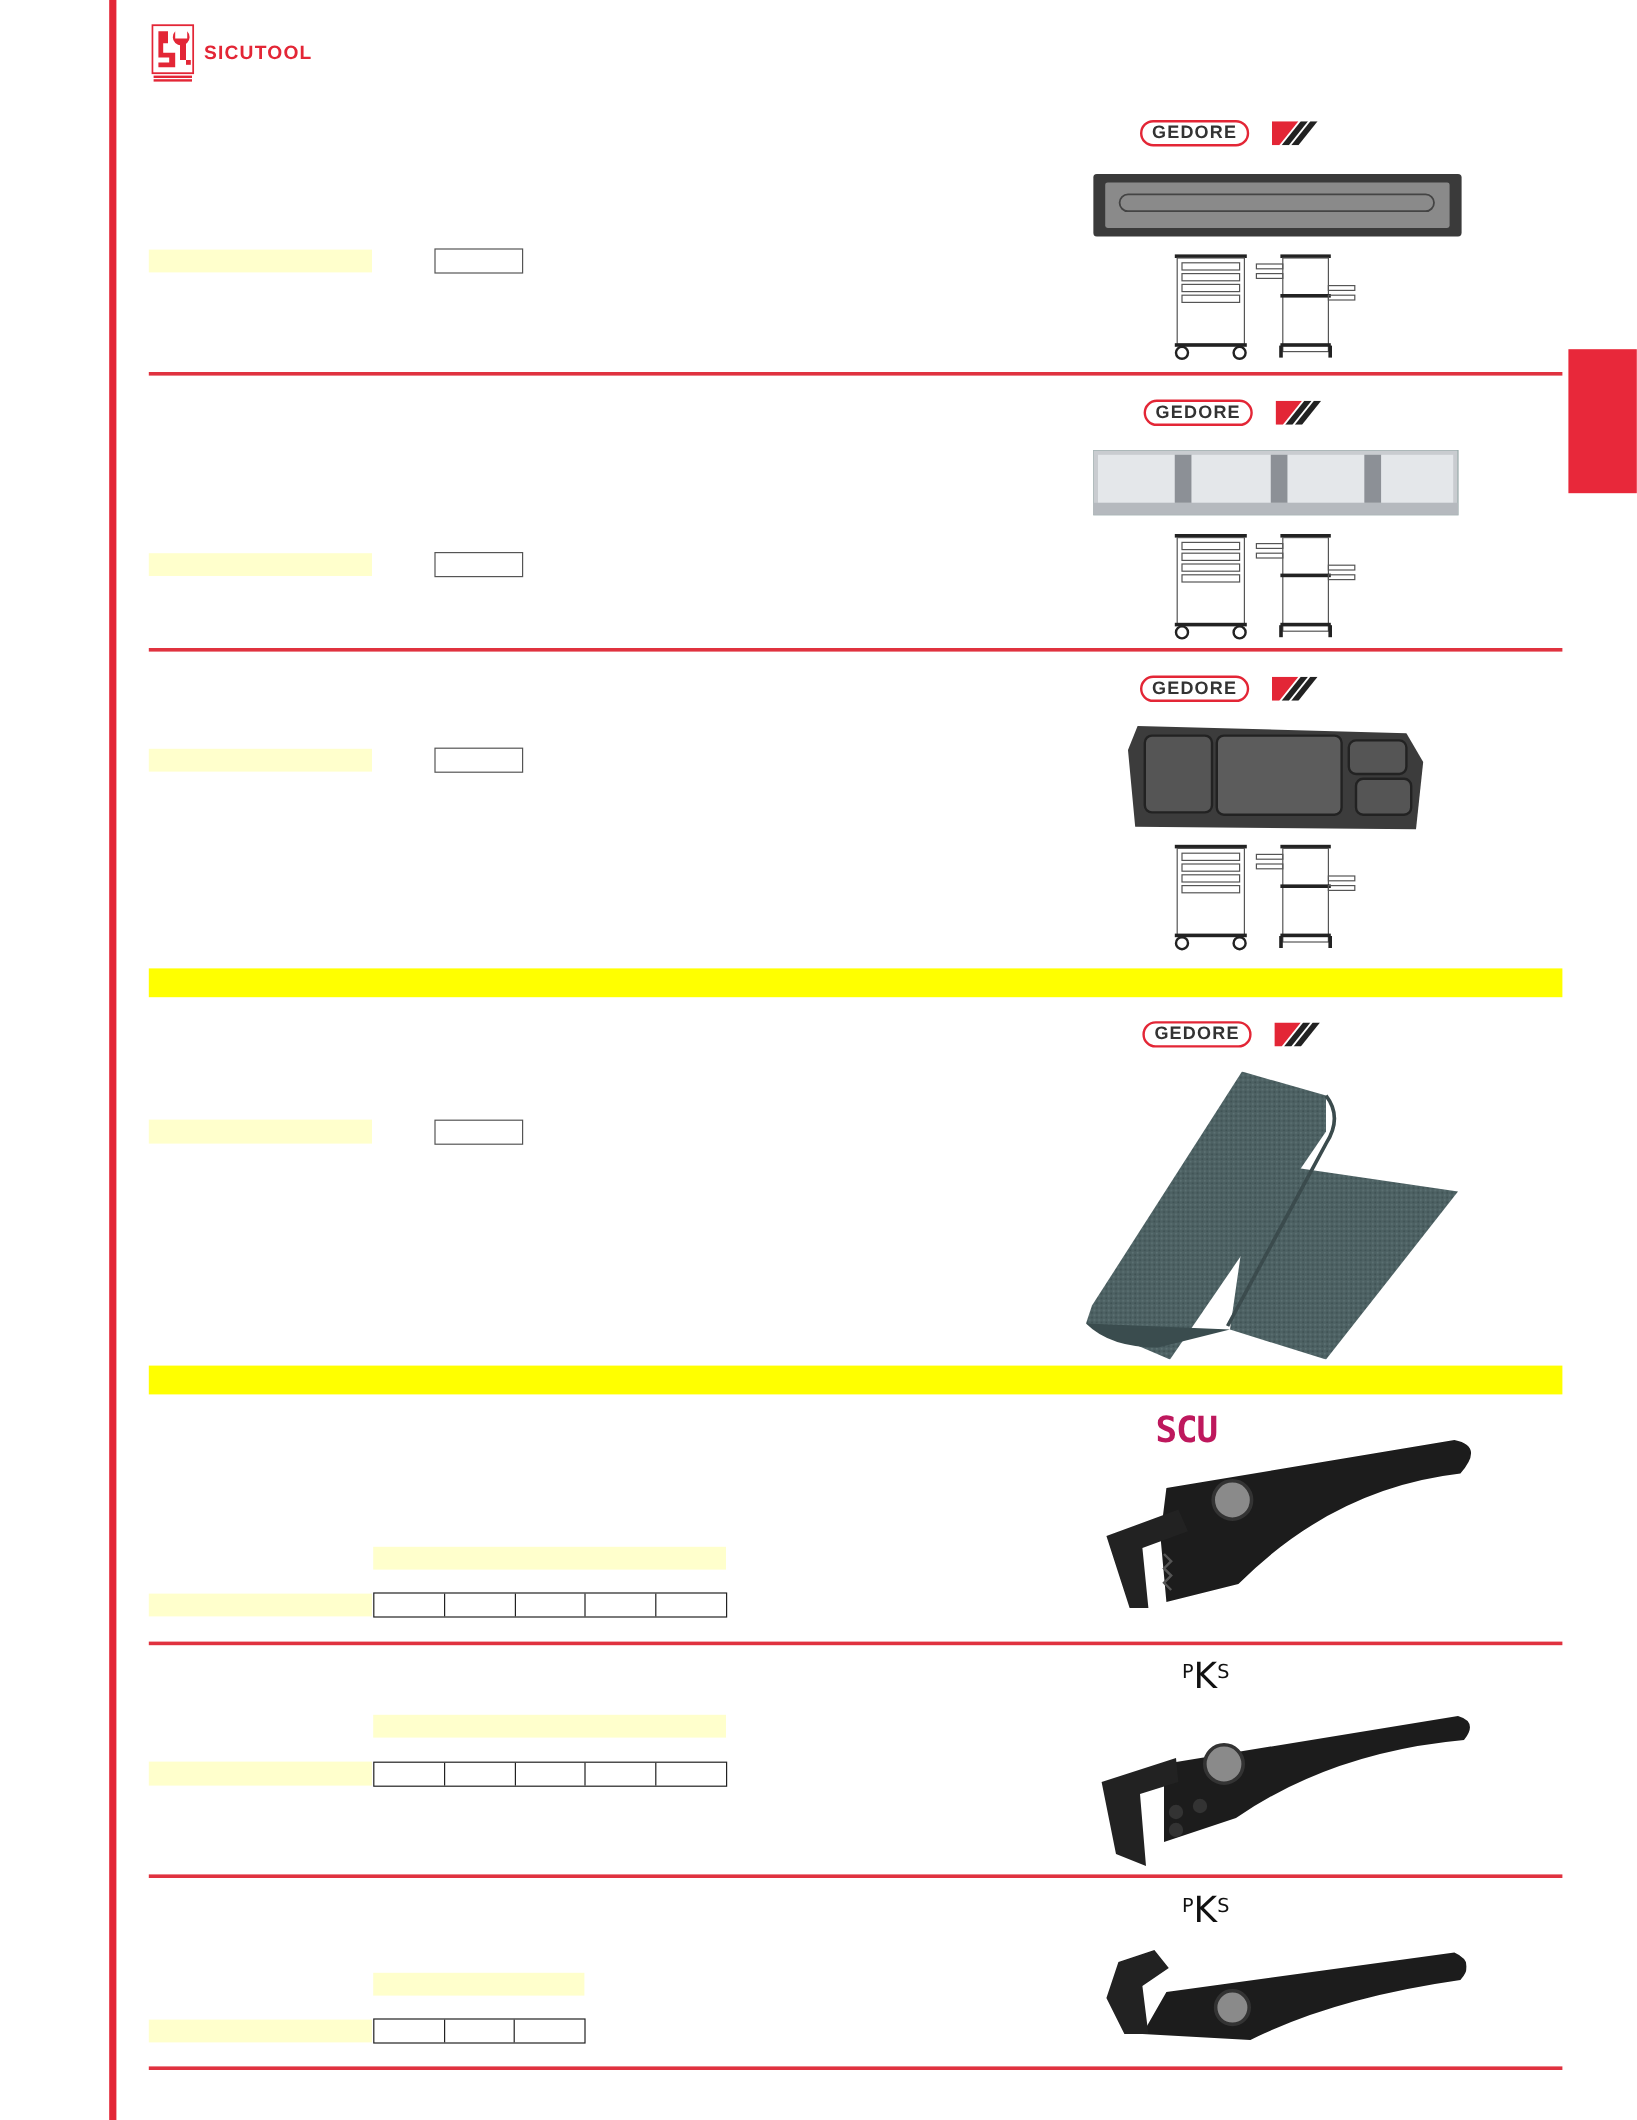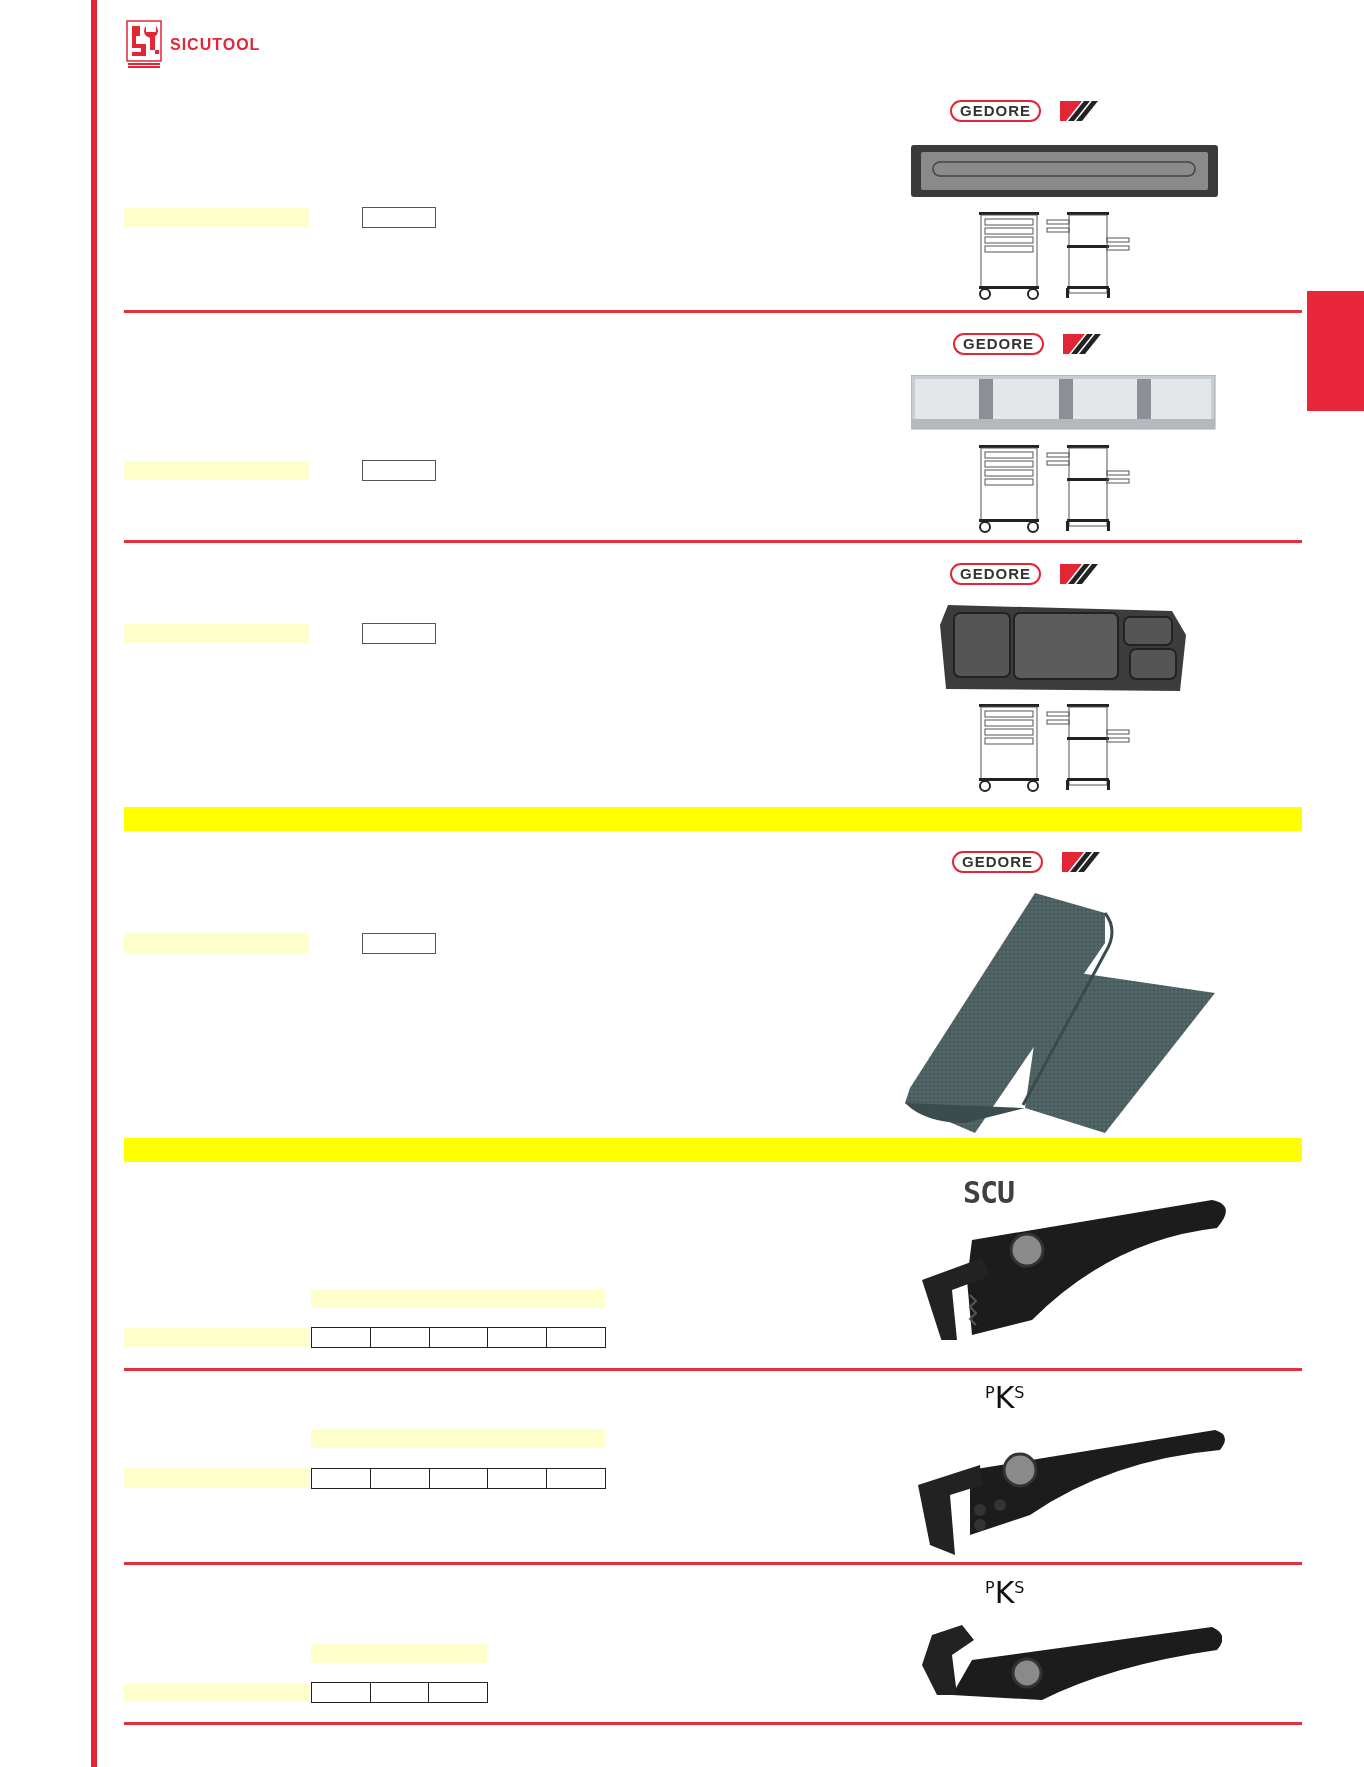--- a/index.html
+++ b/index.html
@@ -14,21 +14,21 @@
   .tbl { display:flex; border:1.5px solid #222; box-sizing:border-box; background:#fff; }
   .tbl .c { flex:1; border-right:1.5px solid #222; }
   .tbl .c:last-child { border-right:none; }
 
   .logo { left:126px; top:20px; display:flex; align-items:center; gap:8px; }
   .logo-mark { width:36px; height:50px; position:relative; }
   .logo-text { color:#e32636; font-weight:bold; font-size:16px; letter-spacing:1px; }
 
   .gedore { display:flex; align-items:center; gap:19px; }
   .gedore-pill { border:2.5px solid #e32636; border-radius:12px; padding:0 8px; height:18px; line-height:18px; font-weight:bold; font-size:15px; color:#333; letter-spacing:1px; background:#fff; }
-  .scu { color:#404040; font-weight:bold; font-size:30px; letter-spacing:-1px; font-family:"DejaVu Sans Mono", monospace; }
+  .scu { color:#be185d; font-weight:bold; font-size:30px; letter-spacing:-1px; font-family:"DejaVu Sans Mono", monospace; }
   .pks { font-family:"DejaVu Sans", sans-serif; color:#111; font-size:16px; display:flex; align-items:flex-start; }
   .pks .k { font-size:30px; line-height:30px; }
 </style>
 </head>
 <body>
 
 <div class="abs vbar"></div>
 <div class="abs side-tab"></div>
 
 <div class="abs logo">

